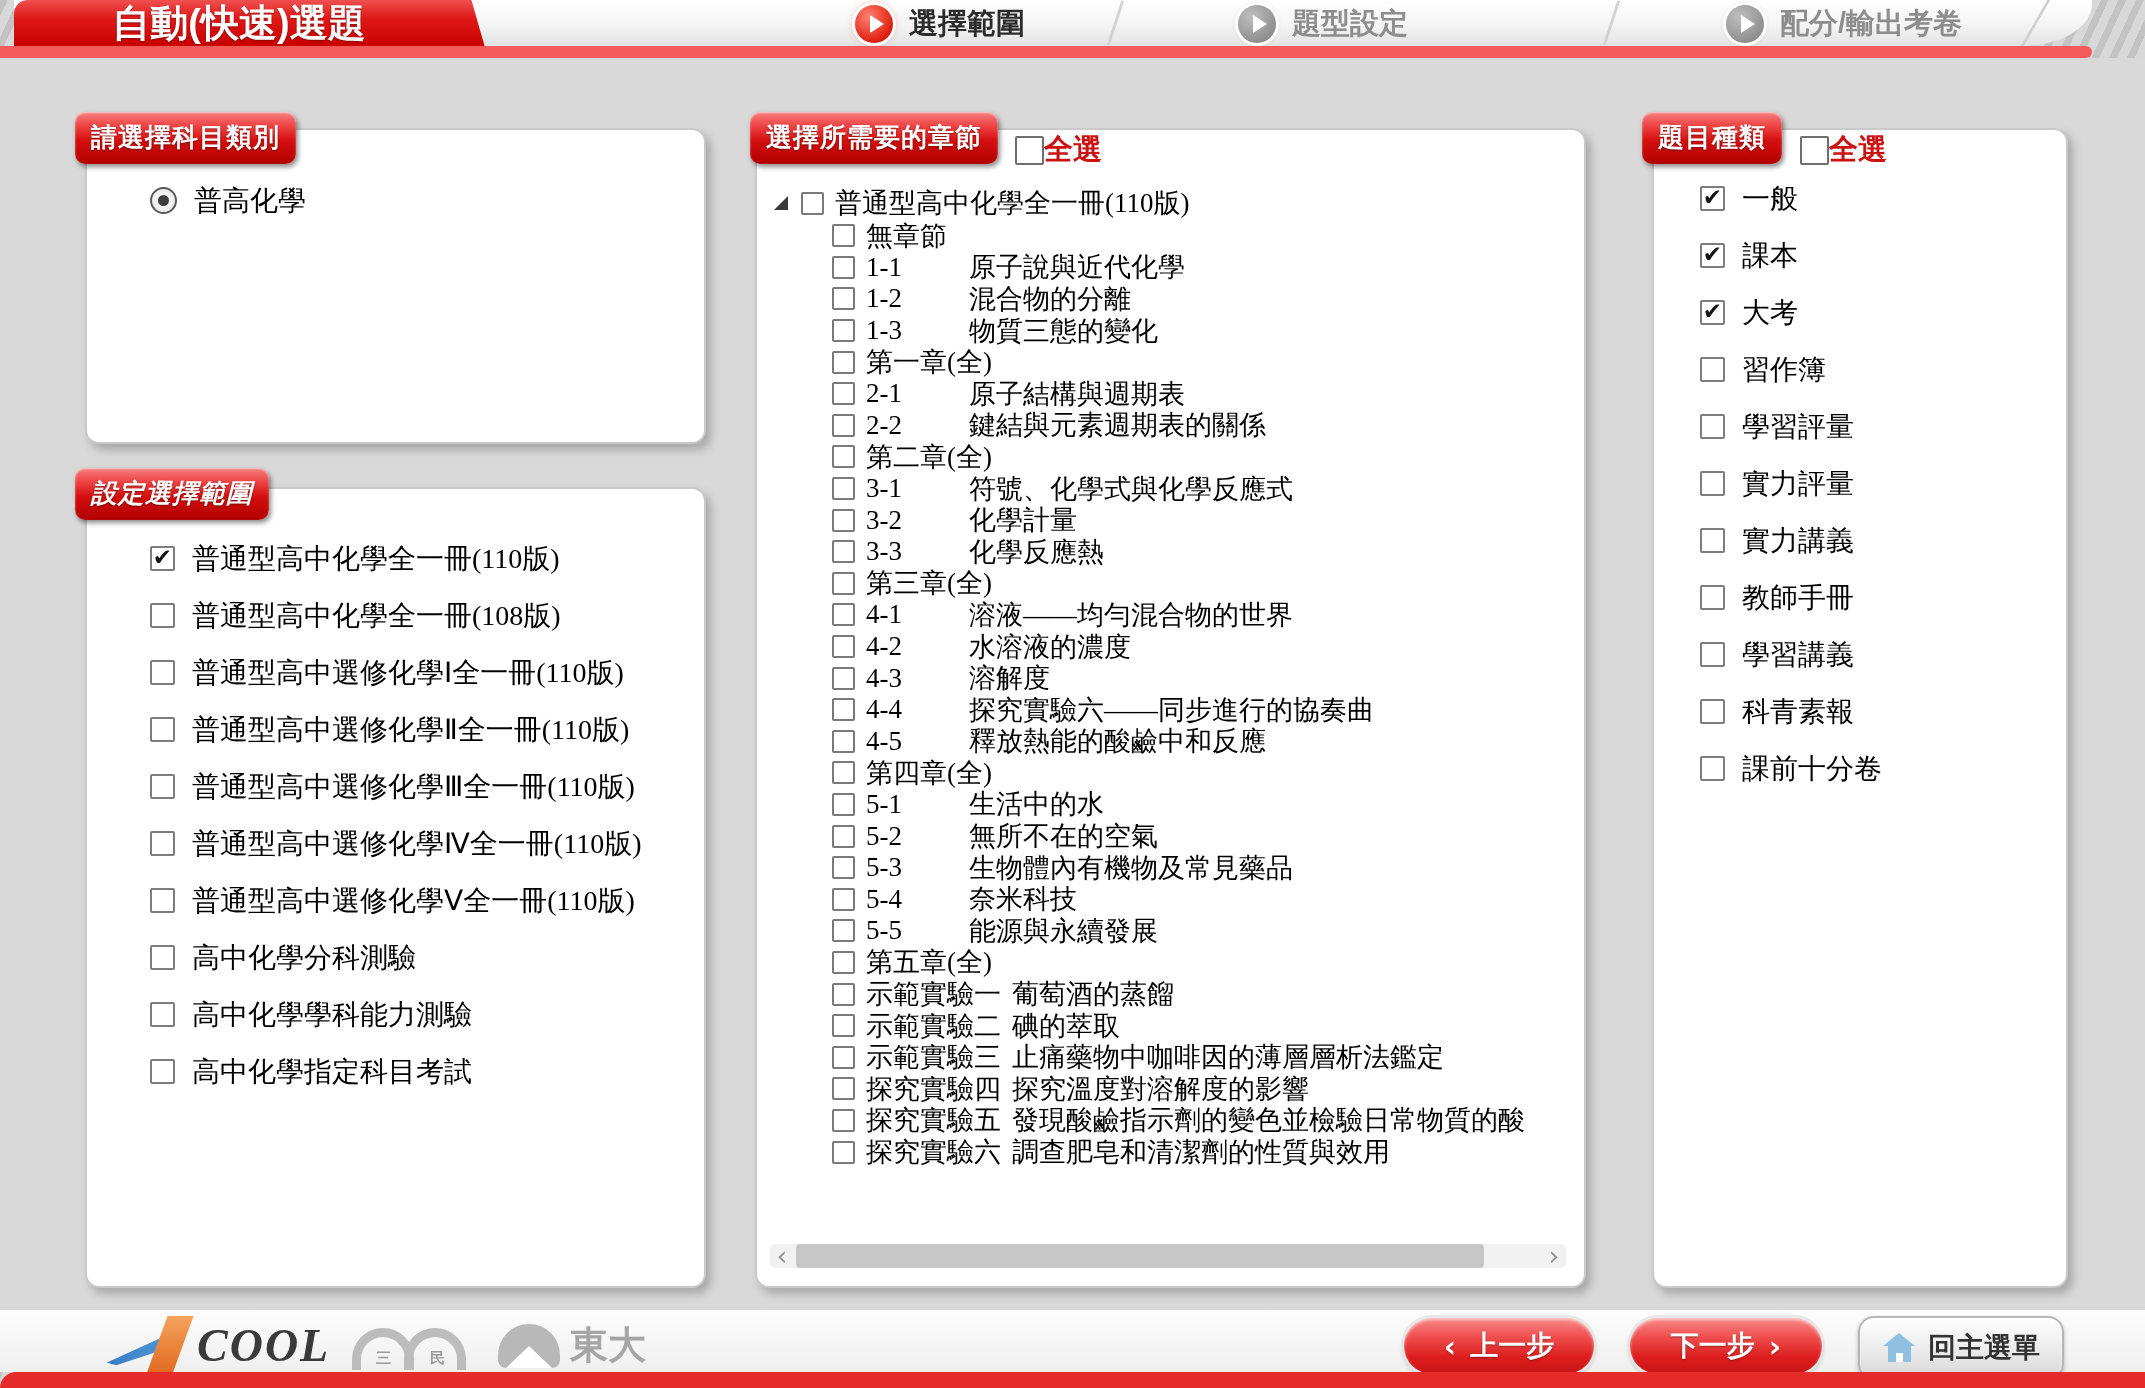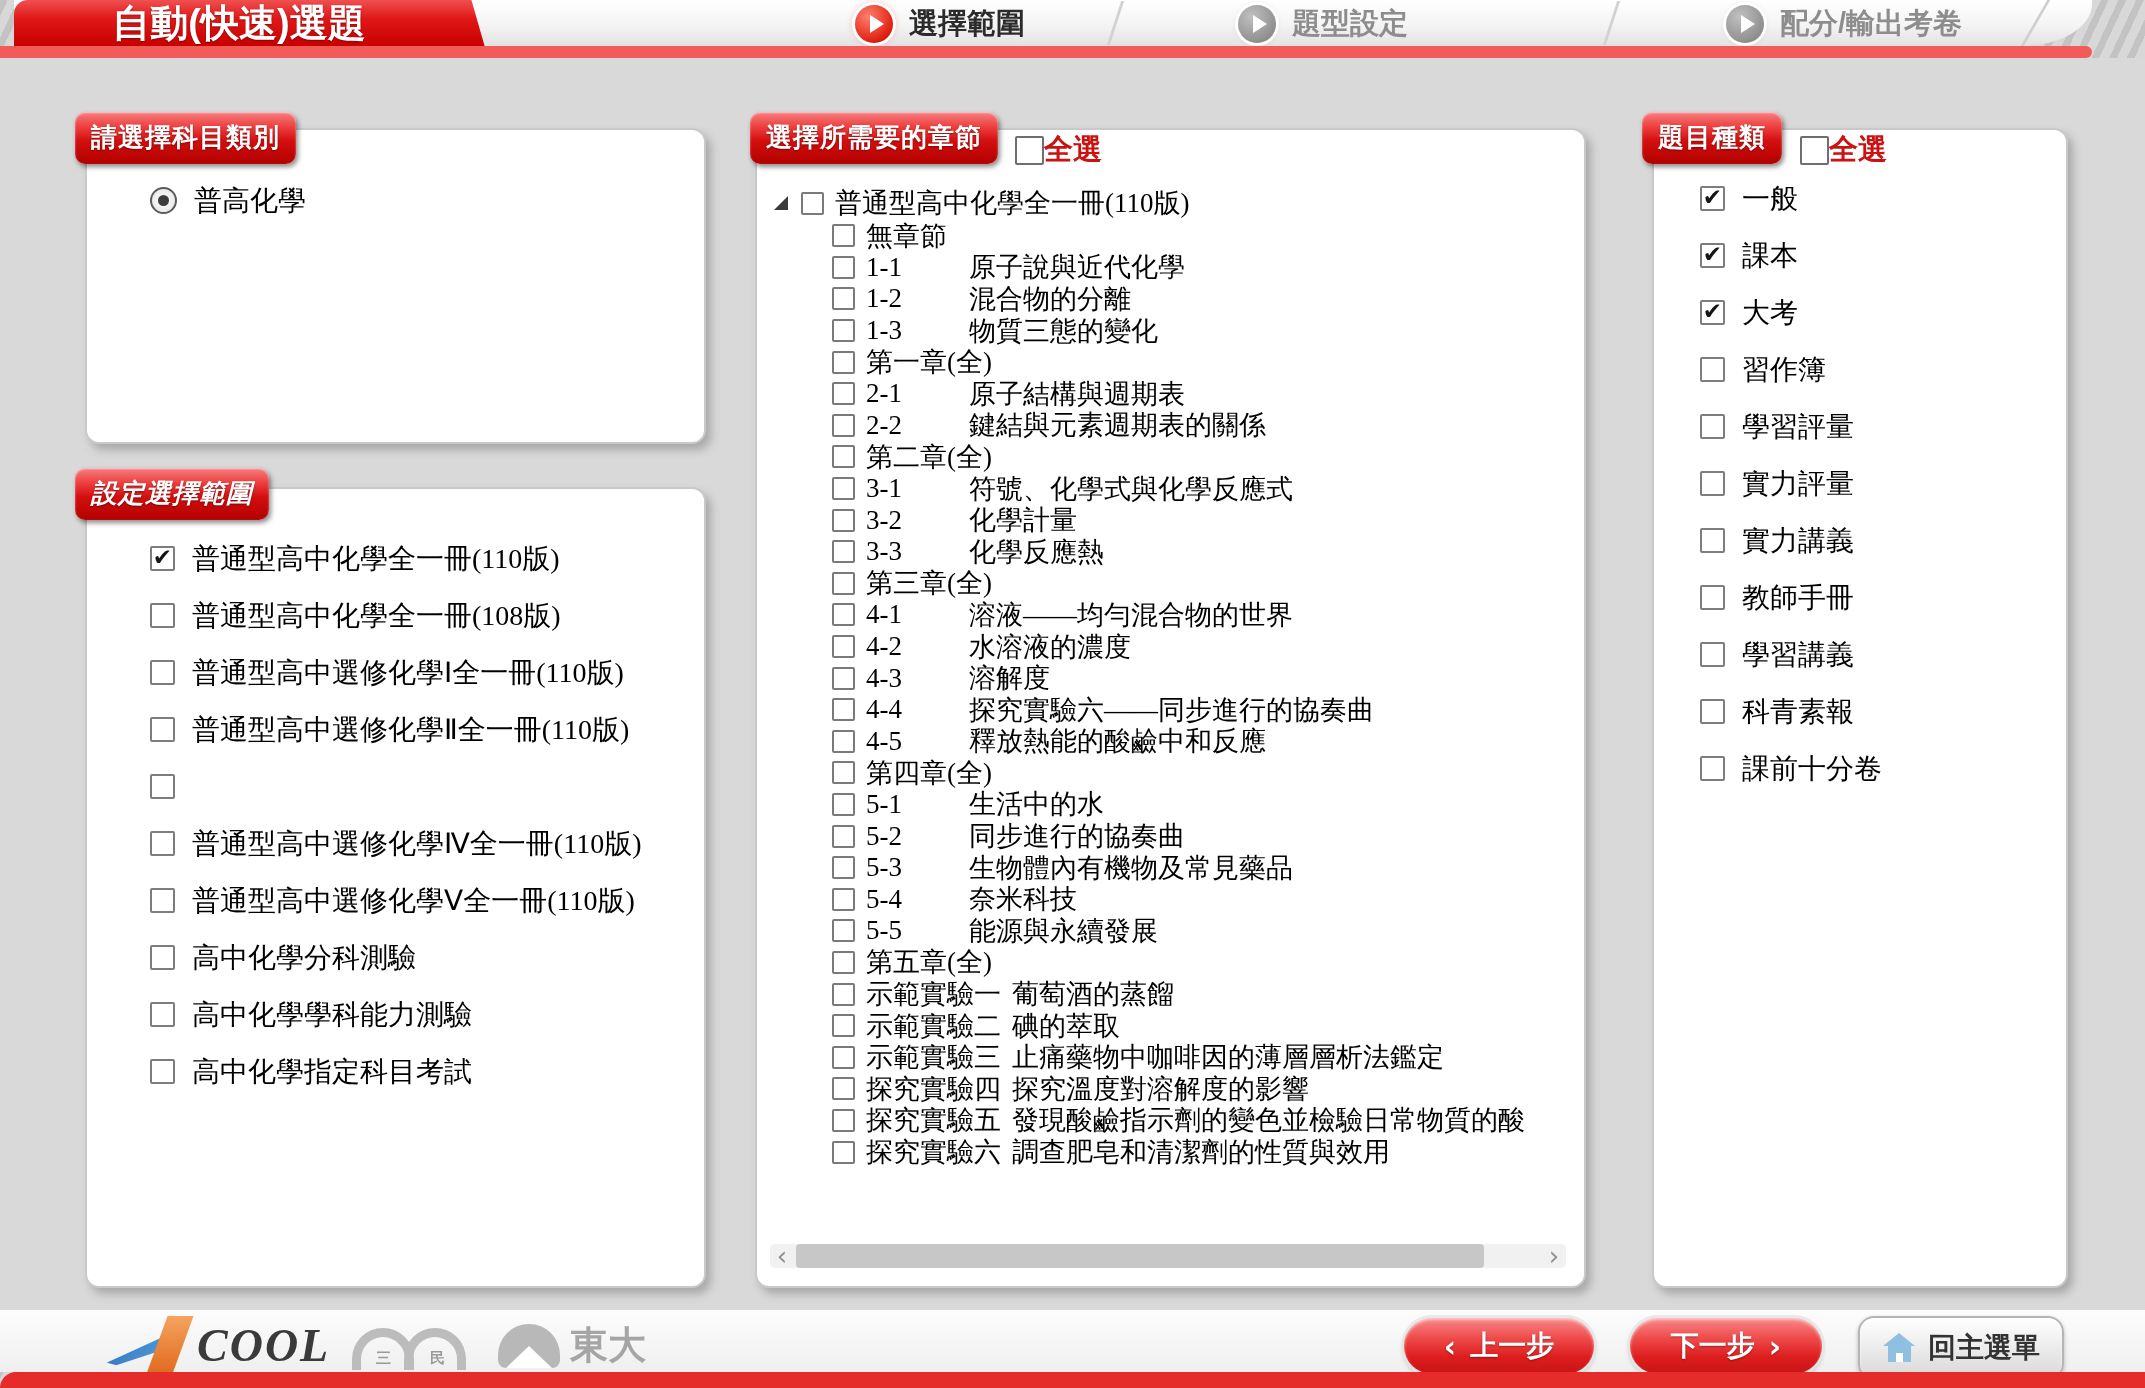--- a/index.html
+++ b/index.html
@@ -189,20 +189,21 @@
         <span>普通型高中選修化學Ⅰ全一冊(110版)</span>
       </div>
 
       <div class="opt-row">
         <span class="cb"></span>
         <span>普通型高中選修化學Ⅱ全一冊(110版)</span>
       </div>
 
       <div class="opt-row">
         <span class="cb"></span>
+        <span>普通型高中選修化學Ⅲ全一冊(110版)</span>
       </div>
 
       <div class="opt-row">
         <span class="cb"></span>
         <span>普通型高中選修化學Ⅳ全一冊(110版)</span>
       </div>
 
       <div class="opt-row">
         <span class="cb"></span>
         <span>普通型高中選修化學Ⅴ全一冊(110版)</span>
@@ -342,21 +343,21 @@
 
         <div class="tree-row">
           <span class="cb small"></span>
           <span class="chap-code">5-1</span>
           <span>生活中的水</span>
         </div>
 
         <div class="tree-row">
           <span class="cb small"></span>
           <span class="chap-code">5-2</span>
-          <span>同步進行的協奏曲</span>
+          <span>無所不在的空氣</span>
         </div>
 
         <div class="tree-row">
           <span class="cb small"></span>
           <span class="chap-code">5-3</span>
           <span>生物體內有機物及常見藥品</span>
         </div>
 
         <div class="tree-row">
           <span class="cb small"></span>

